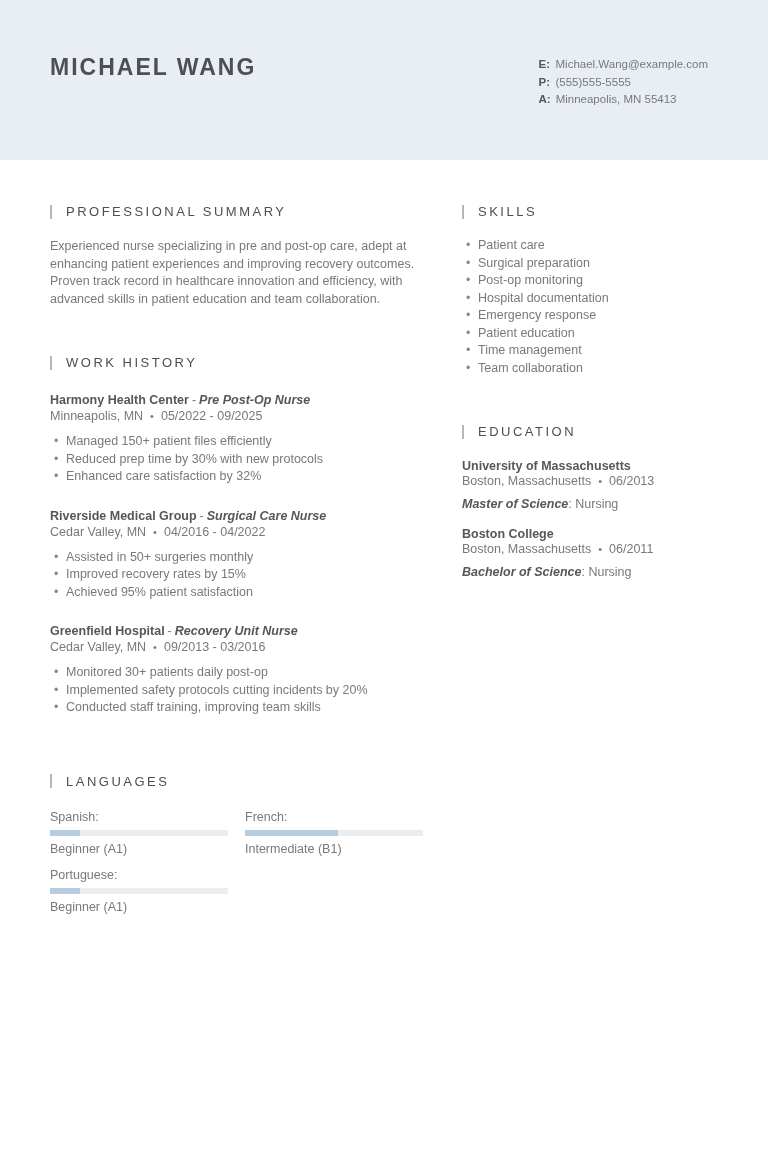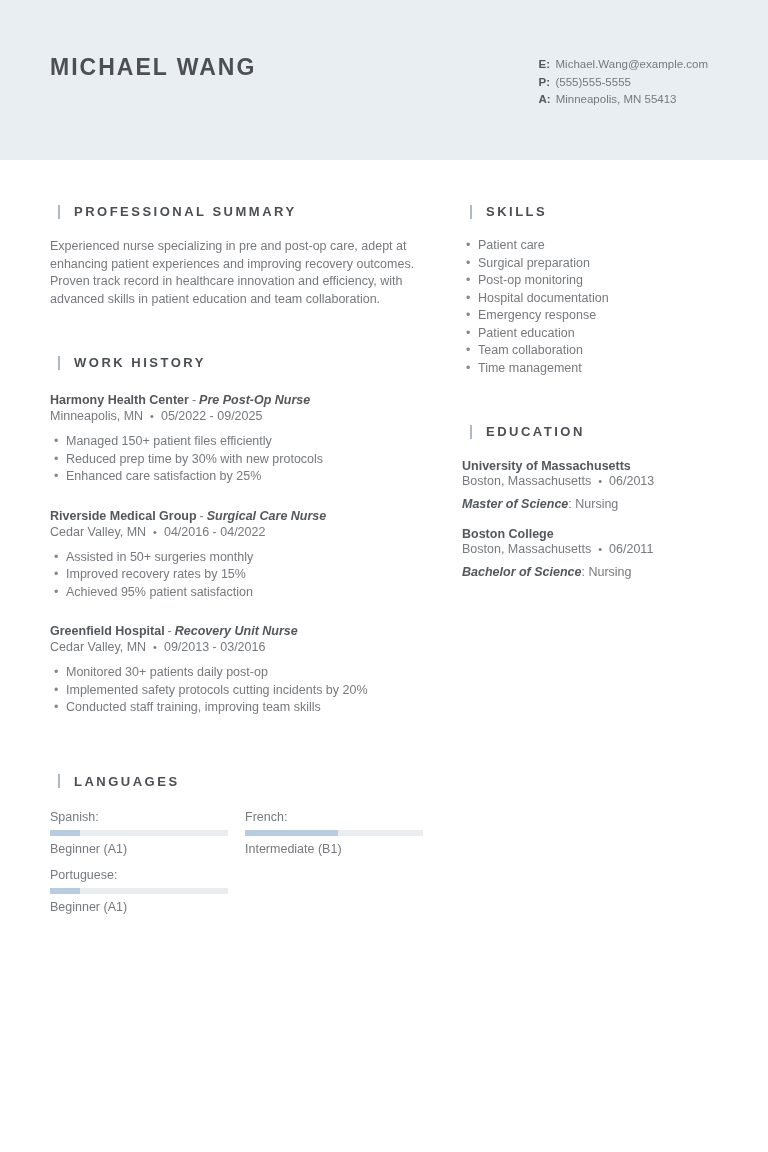--- a/index.html
+++ b/index.html
@@ -35,23 +35,23 @@
   
   .content { display: flex; padding: 0 56px 0 50px; }
   .col-left  { width: 366px; flex: 0 0 366px; }
   .col-gap   { width: 46px; flex: 0 0 46px; }
   .col-right { flex: 1; }
 
   
   .sec-heading {
     display: flex;
     align-items: center;
-    margin: 8px;
+    margin: 0;
     font-size: 13px;
-    font-weight: 700;
+    font-weight: 400;
     letter-spacing: 2.5px;
     color: #4b4e52;
   }
   .sec-bar {
     width: 2px; height: 14px;
     background: #aeb9c3;
     margin-right: 14px;
     flex: 0 0 2px;
   }
   .sec-top { margin-top: 44px; }
@@ -148,21 +148,21 @@
         <div class="job">
           <div class="job-line">
             <span>Harmony Health Center</span><span class="job-sep">-</span><span class="job-title">Pre Post-Op Nurse</span>
           </div>
           <div class="meta-line">
             <span>Minneapolis, MN</span><span class="meta-dot">•</span><span>05/2022 - 09/2025</span>
           </div>
           <ul class="bullets">
             <li>Managed 150+ patient files efficiently</li>
             <li>Reduced prep time by 30% with new protocols</li>
-            <li>Enhanced care satisfaction by 25%</li>
+            <li>Enhanced care satisfaction by 32%</li>
           </ul>
         </div>
 
         <div class="job">
           <div class="job-line">
             <span>Riverside Medical Group</span><span class="job-sep">-</span><span class="job-title">Surgical Care Nurse</span>
           </div>
           <div class="meta-line">
             <span>Cedar Valley, MN</span><span class="meta-dot">•</span><span>04/2016 - 04/2022</span>
           </div>
@@ -229,22 +229,22 @@
           <span class="sec-bar"></span>
           <span>SKILLS</span>
         </h2>
         <ul class="bullets" style="margin-top:18px;">
           <li>Patient care</li>
           <li>Surgical preparation</li>
           <li>Post-op monitoring</li>
           <li>Hospital documentation</li>
           <li>Emergency response</li>
           <li>Patient education</li>
+          <li>Time management</li>
           <li>Team collaboration</li>
-          <li>Time management</li>
         </ul>
       </section>
 
 
       <section>
         <h2 class="sec-heading sec-mid">
           <span class="sec-bar"></span>
           <span>EDUCATION</span>
         </h2>
 

